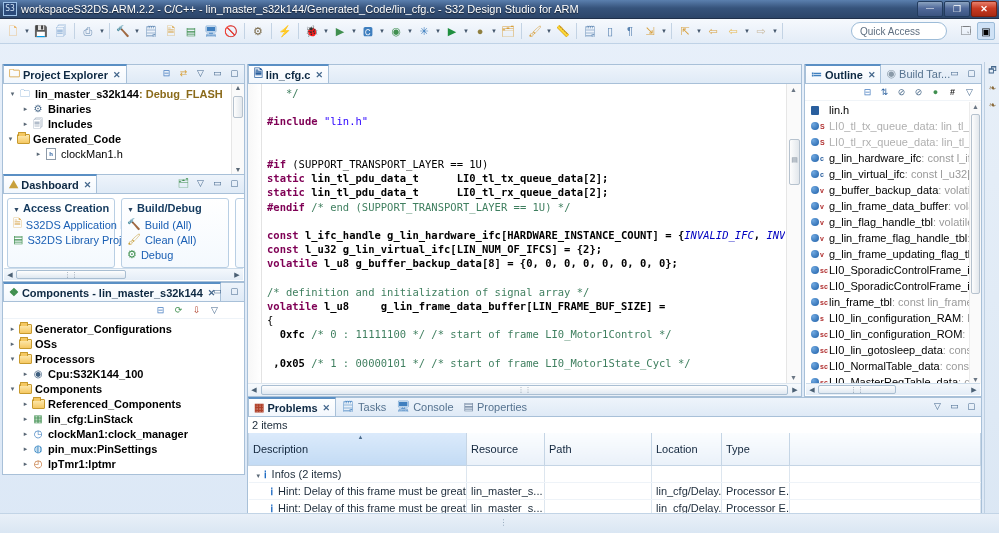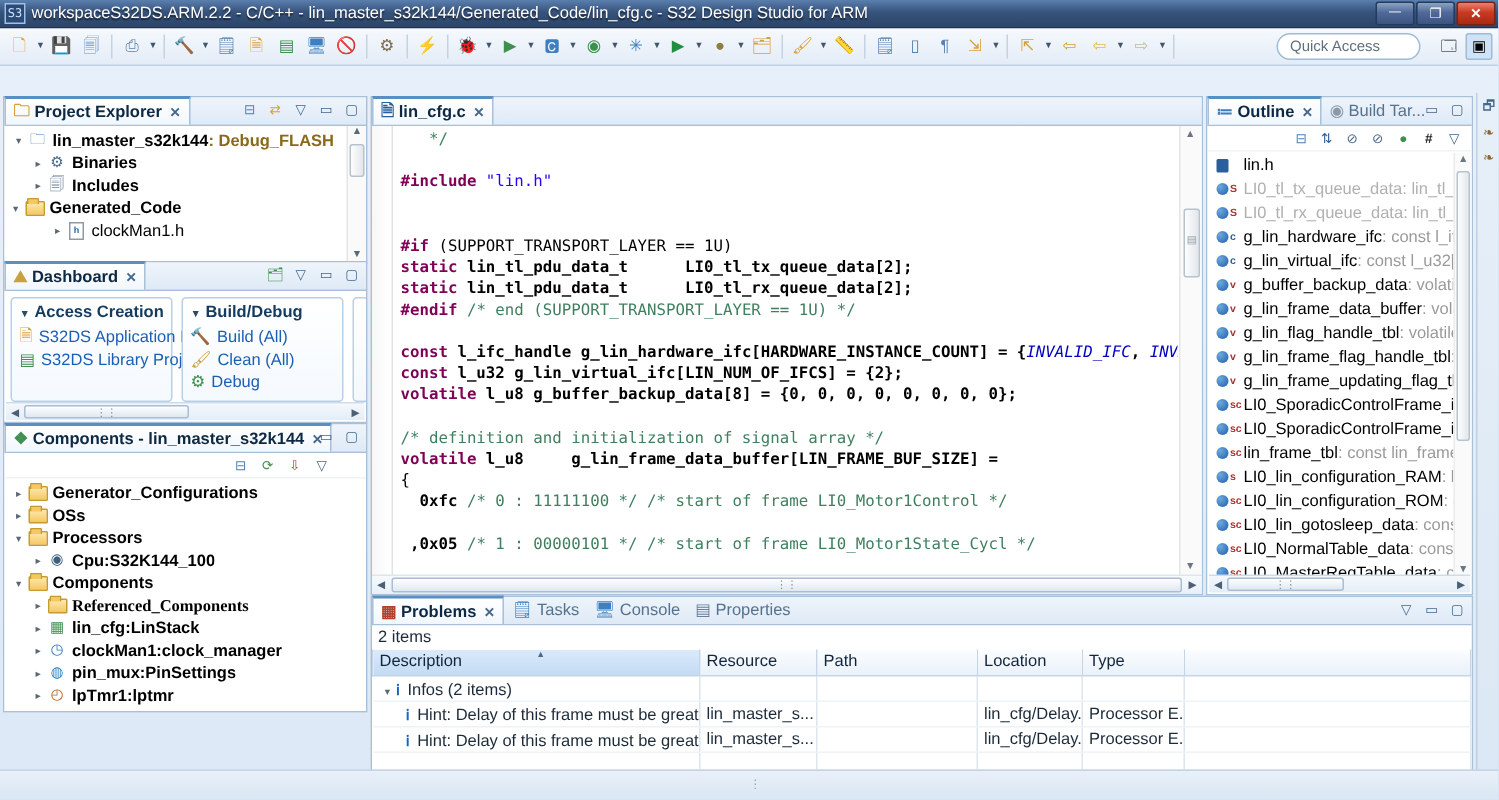--- a/index.html
+++ b/index.html
@@ -274,21 +274,21 @@
   .oltype { color:#9a9a9a; }
   .olgray { color:#b0b0b0; }
 
   
   .ptext { font-size:11px; padding:2px 0 2px 4px; color:#1c2b3a; }
   table.ptbl { border-collapse:collapse; width:100%; font-size:11px; table-layout:fixed;}
   table.ptbl th {
     background:linear-gradient(180deg,#fbfdff 0%,#eaf1f9 100%);
     border:1px solid #c5d5e5; border-top:none;
     font-weight:normal; text-align:left; padding:2px 4px;
-    height:17px; color:#12263d; position:relative;
+    height:32px; color:#12263d; position:relative;
   }
   table.ptbl th.sorted { background:linear-gradient(180deg,#dbeafb 0%,#c3dbf4 100%); }
   table.ptbl td {
     border-right:1px solid #dde6ef; border-bottom:1px solid #eef3f8;
     padding:1px 4px; height:16px; white-space:nowrap;
     overflow:hidden; color:#1c2b3a;
   }
   .infoic { color:#1565c0; font-weight:bold; font-size:10px; }
   .statusbar {
     position:absolute; left:0; right:0; bottom:0; height:20px;
@@ -543,21 +543,21 @@
               <span class="ticon" style="color: rgb(63, 95, 127);">◉</span>
               <span class="tlabel b">Cpu:S32K144_100</span>
             </div>
             <div class="trow" style="padding-left: 4px;">
               <span class="tw">▾</span>
               <span class="ticon">
                 <span class="fold"></span>
               </span>
               <span class="tlabel b">Components</span>
             </div>
-            <div class="trow" style="padding-left: 17px; font-family: Liberation Serif, serif;">
+            <div class="trow" style="padding-left: 17px;">
               <span class="tw">▸</span>
               <span class="ticon">
                 <span class="fold"></span>
               </span>
               <span class="tlabel b">Referenced_Components</span>
             </div>
             <div class="trow" style="padding-left: 17px;">
               <span class="tw">▸</span>
               <span class="ticon" style="color: rgb(63, 143, 79);">▦</span>
               <span class="tlabel b">lin_cfg:LinStack</span>

